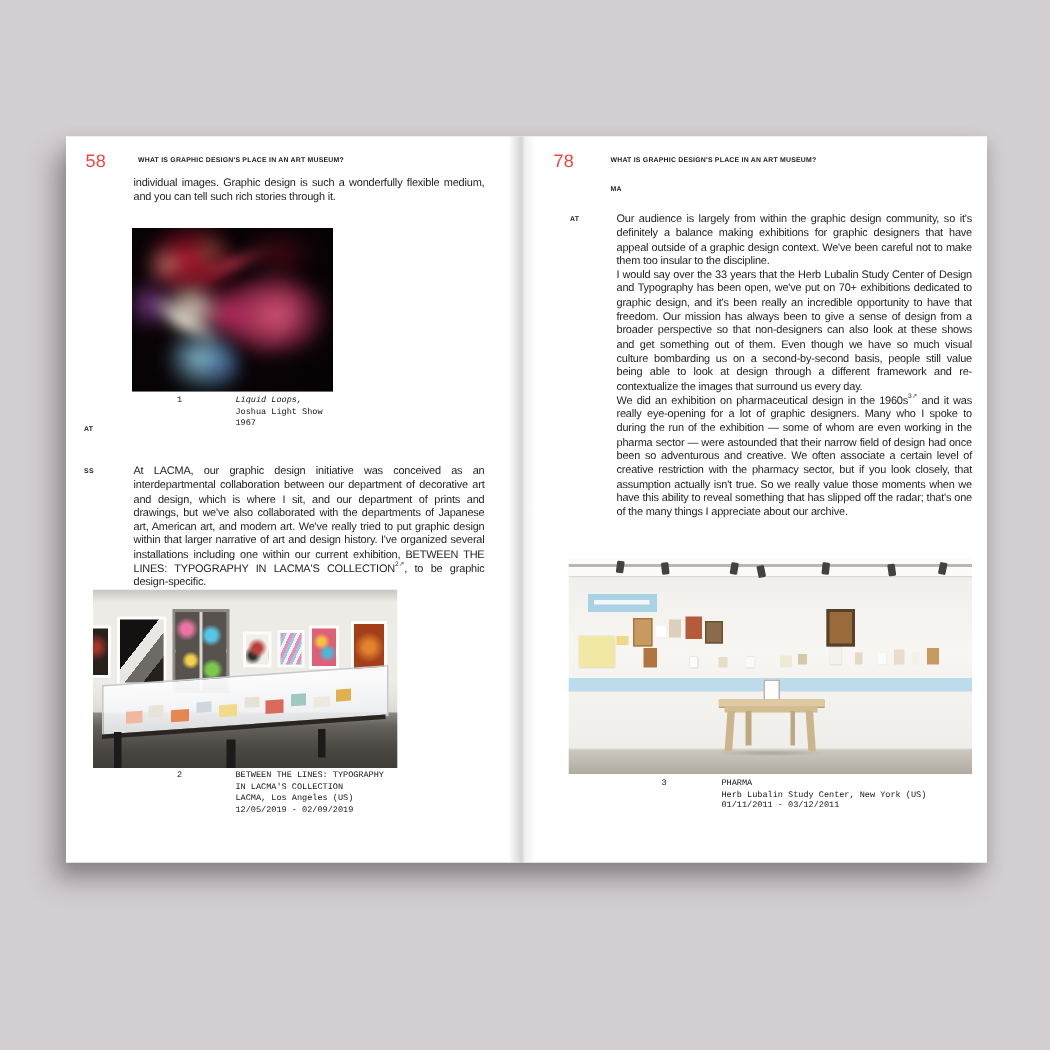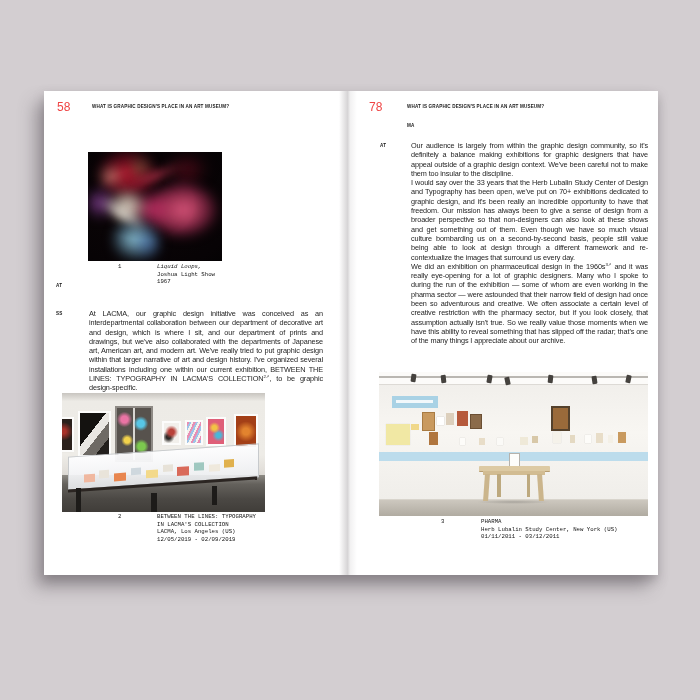--- a/index.html
+++ b/index.html
@@ -56,20 +56,21 @@
 </head>
 <body>
 
 <div class="stage">
   <div class="spread">
 
     <div class="page page-left">
       <div class="pnum" style="left:13px;top:8px;">58</div>
       <div class="rhead" style="left:48px;top:13px;">WHAT IS GRAPHIC DESIGN'S PLACE IN AN ART MUSEUM?</div>
 
+      <div class="body-txt" style="left:45px;top:26px;width:234px;">individual images. Graphic design is such a wonderfully flexible medium, and you can tell such rich stories through it.</div>
 
       <div class="photo fig1" style="left:44px;top:61px;width:134px;height:109px;">
         <div class="blob" style="left:0%;top:-12%;width:58%;height:62%;background:radial-gradient(closest-side,rgba(198,28,52,.95),rgba(150,15,40,.5) 60%,transparent 75%);"></div>
         <div class="blob" style="left:52%;top:-8%;width:46%;height:46%;background:radial-gradient(closest-side,rgba(110,12,32,.8),transparent 72%);"></div>
         <div class="blob" style="left:36%;top:20%;width:70%;height:66%;background:radial-gradient(closest-side,rgba(236,94,132,.95),rgba(200,50,100,.55) 60%,transparent 78%);"></div>
         <div class="blob" style="left:24%;top:28%;width:46%;height:48%;background:radial-gradient(closest-side,rgba(214,52,112,.9),transparent 75%);"></div>
         <div class="blob" style="left:-9%;top:26%;width:36%;height:42%;background:radial-gradient(closest-side,rgba(152,70,172,.85),transparent 72%);"></div>
         <div class="blob" style="left:4%;top:6%;width:26%;height:32%;background:radial-gradient(closest-side,rgba(246,190,160,.75),transparent 70%);"></div>
         <div class="blob" style="left:12%;top:31%;width:34%;height:38%;background:radial-gradient(closest-side,rgba(253,243,226,.95),rgba(250,220,200,.4) 65%,transparent 80%);"></div>
         <div class="blob" style="left:27%;top:-2%;width:24%;height:30%;background:radial-gradient(closest-side,rgba(92,132,72,.6),transparent 72%);"></div>

